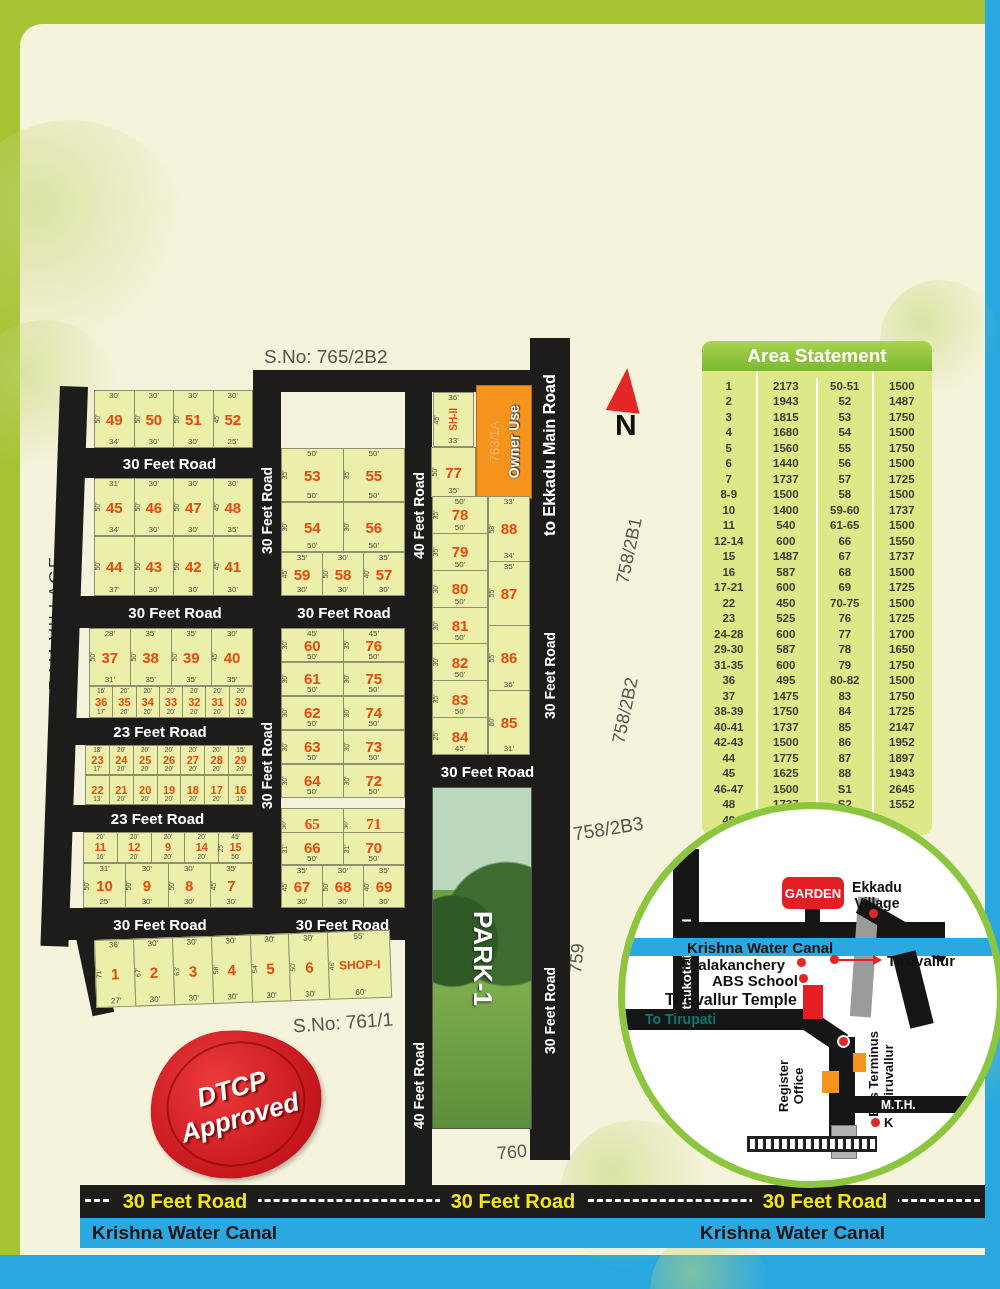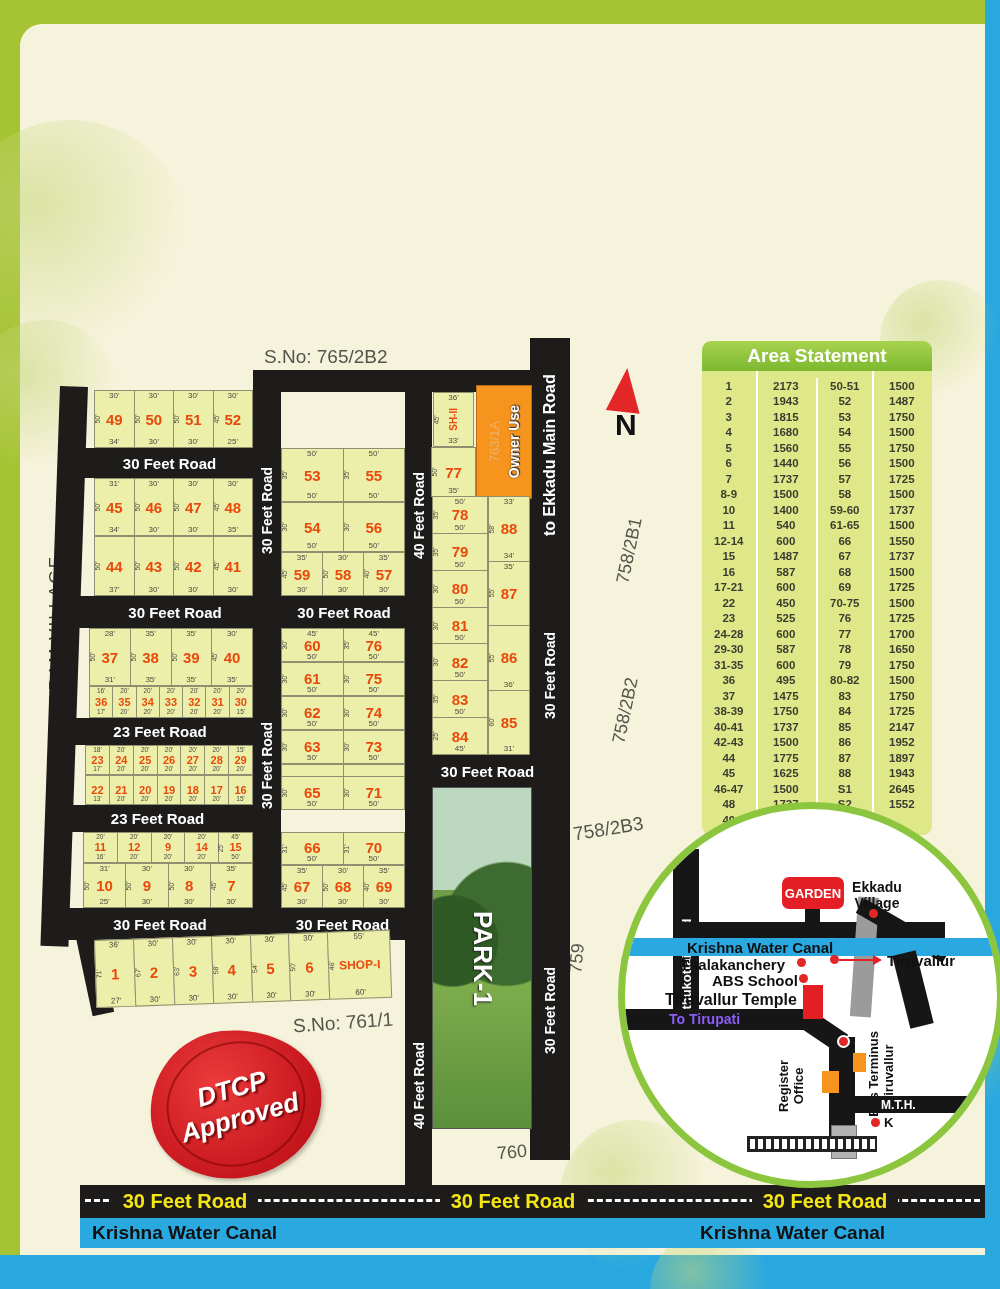--- a/index.html
+++ b/index.html
@@ -582,21 +582,21 @@
         <span class="num">64</span>
         <span class="dim bot">50'</span>
       </div>
       <div class="plot-cell">
         <span class="dim side">30'</span>
         <span class="dim top"></span>
         <span class="num">72</span>
         <span class="dim bot">50'</span>
       </div>
     </div>
-  <div class="plot-row" style="left:282px;top:776px;width:123px;height:34px;">
+  <div class="plot-row" style="left:282px;top:808px;width:123px;height:34px;font-family:Liberation Serif, serif;">
       <div class="plot-cell">
         <span class="dim side">30'</span>
         <span class="dim top"></span>
         <span class="num">65</span>
         <span class="dim bot">50'</span>
       </div>
       <div class="plot-cell">
         <span class="dim side">30'</span>
         <span class="dim top"></span>
         <span class="num">71</span>
@@ -981,21 +981,21 @@
     <div class="c cv" style="left:54px;top:55px;height:155px;">Uthukottai Road</div>
     <div class="c croad" style="left:50px;top:113px;width:270px;height:16px;background:#161616;"></div>
     <div class="c cgray" style="left:229px;top:88px;width:21px;height:120px;transform:rotate(4deg);"></div>
     <div class="c croad" style="left:235px;top:88px;width:100px;height:17px;background:#161616;transform:rotate(30deg);transform-origin:left center;"></div>
     <div class="c" style="left:-10px;top:129px;width:410px;height:18px;background:#2AA9E1;"></div>
     <div class="c ctext" style="left:62px;top:130px;">Krishna Water Canal</div>
     <div class="c croad" style="left:276px;top:143px;width:24px;height:75px;background:#161616;transform:rotate(-14deg);"></div>
     <div class="c croad" style="left:204px;top:228px;width:26px;height:100px;background:#161616;"></div>
     <div class="c croad" style="left:-20px;top:200px;width:215px;height:21px;background:#161616;"></div>
     <div class="c croad" style="left:185px;top:200px;width:46px;height:21px;background:#161616;transform:rotate(34deg);transform-origin:left top;"></div>
-    <div class="c" style="left:20px;top:202px;color:#8b5cf6;font-weight:bold;font-size:14px;margin-left:24px;">To Tirupati</div>
+    <div class="c" style="left:20px;top:202px;color:#0f766e;font-weight:bold;font-size:14px;">To Tirupati</div>
     <div class="c" style="left:157px;top:68px;width:62px;height:32px;background:#E31E24;border-radius:7px;display:flex;align-items:center;justify-content:center;">
       <span style="color:#fff;font-weight:bold;font-size:13px;">GARDEN</span>
     </div>
     <div class="c croad" style="left:180px;top:100px;width:15px;height:15px;background:#161616;"></div>
     <div class="c ctext" style="left:222px;top:70px;font-size:14px;white-space:pre-line;width:60px;text-align:center;">Ekkadu Village</div>
     <div class="c cdot" style="left:244px;top:100px;"></div>
     <div class="c ctext" style="left:55px;top:147px;width:115px;">Thalakanchery</div>
     <div class="c cdot" style="left:172px;top:149px;"></div>
     <div class="c ctext" style="left:87px;top:163px;text-align:center;">ABS School</div>
     <div class="c cdot" style="left:174px;top:165px;"></div>

